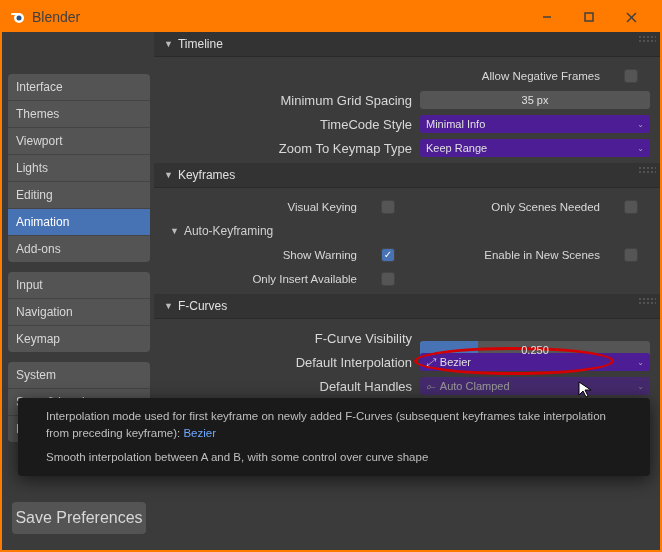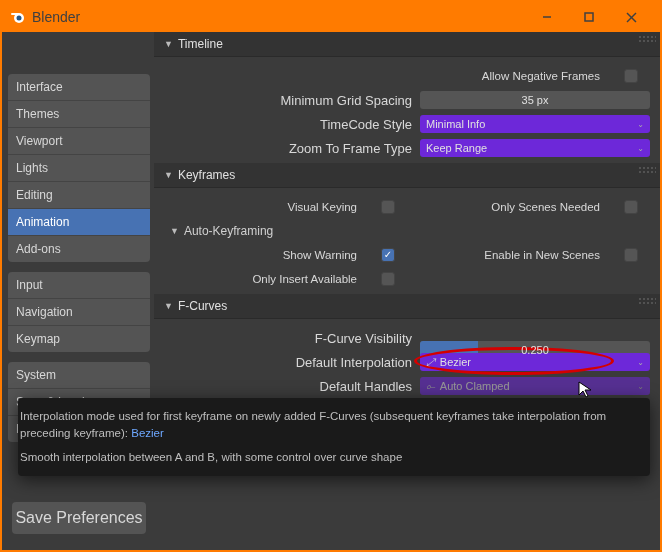--- a/index.html
+++ b/index.html
@@ -70,41 +70,41 @@
     display:flex; align-items:center; justify-content:center;
   }
   .checkbox.checked { background:#4772b3; }
   .checkbox.checked::after { content:"✓"; color:#fff; font-size:10px; line-height:1;}
   .num-field {
     background:#555; color:#e0e0e0; font-size:11px;
     height:18px; border-radius:3px; display:flex; align-items:center; justify-content:center;
     min-width:140px;
   }
   .select {
-    background:#6d28d9; color:#e0e0e0; font-size:11px;
+    background:#4c1d95; color:#e0e0e0; font-size:11px;
     height:18px; border-radius:3px; display:flex; align-items:center;
     padding: 0 6px; min-width:160px; position:relative;
   }
   .select .chev { position:absolute; right:6px; font-size:8px; color:#aaa;}
   .select .sicon { margin-right:5px; font-style:italic; font-size:11px; color:#ccc;}
   .slider {
     height:18px; border-radius:3px; min-width:160px; position:relative;
     background:#555; display:flex; align-items:center; justify-content:center;
     color:#e0e0e0; font-size:11px;
   }
   .slider .fill { position:absolute; left:0; top:0; bottom:0; background:#4772b3; border-radius:3px 0 0 3px; }
   .slider .val { position:relative; z-index:1;}
   .circle-anno {
     position:absolute; border:3px solid #d40000; border-radius:50%;
     pointer-events:none;
   }
   .tooltip {
     position:absolute; left:16px; right:10px; top:396px;
     background:#1a1a1a; color:#bfbfbf; font-size:11.5px;
-    padding:10px 2px; border-radius:4px;
+    padding:10px 28px; border-radius:4px;
     box-shadow: 0 4px 18px rgba(0,0,0,0.6);
     line-height:1.5;
     z-index:20;
   }
   .tooltip .hl { color:#6ea8ff; }
   .cursor {
     position:absolute; width:18px; height:18px; z-index:25; pointer-events:none;
   }
   .cut { color:#888; font-size:11.5px;}
 </style>
@@ -195,21 +195,21 @@
         <div class="row">
           <span class="lab">TimeCode Style</span>
           <div class="ctrl">
               <div class="select" style="flex:1;">
                 <span>Minimal Info</span>
                 <span class="chev">⌄</span>
               </div>
             </div>
         </div>
         <div class="row">
-          <span class="lab">Zoom To Frame Type</span>
+          <span class="lab">Zoom To Keymap Type</span>
           <div class="ctrl">
               <div class="select" style="flex:1;">
                 <span>Keep Range</span>
                 <span class="chev">⌄</span>
               </div>
             </div>
         </div>
       </div>
 
       <div class="panel-header">

